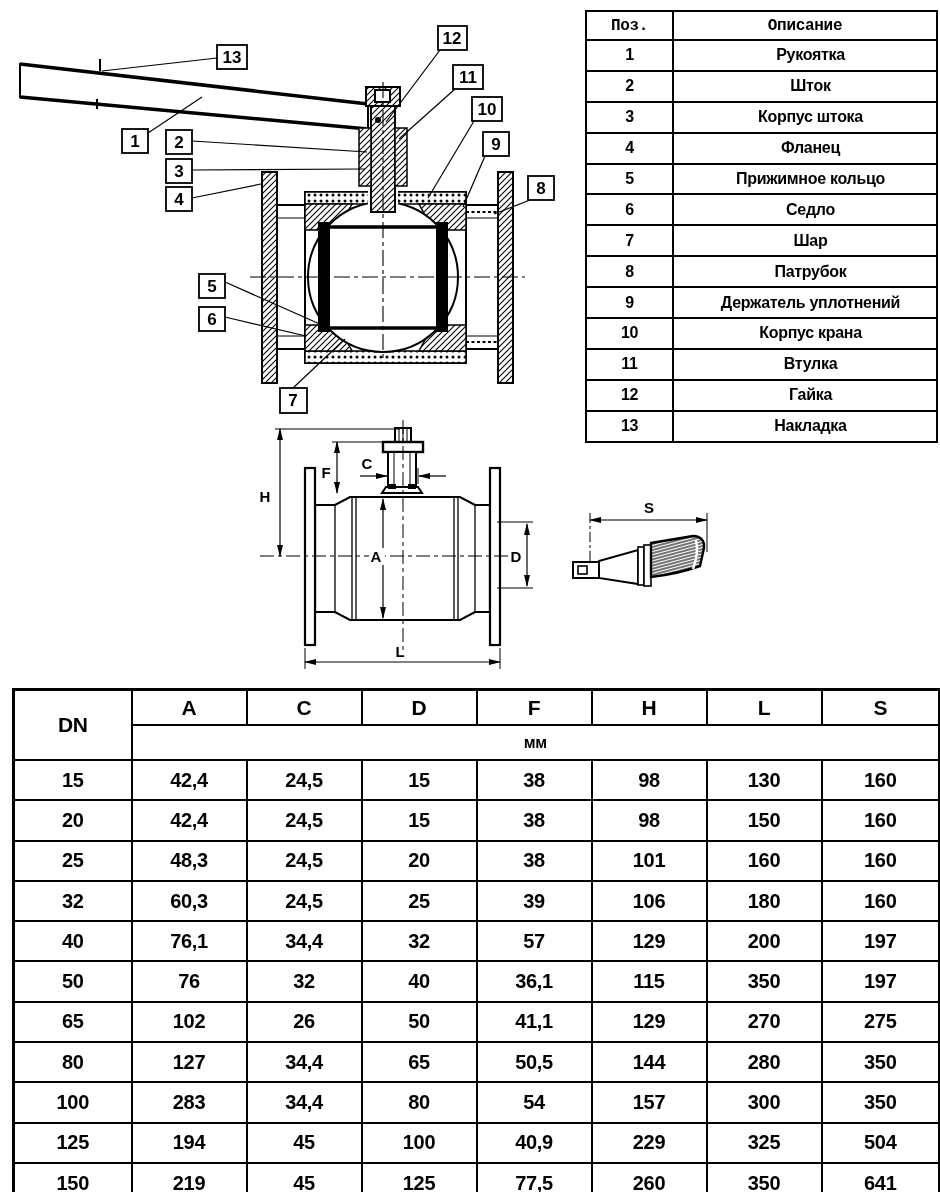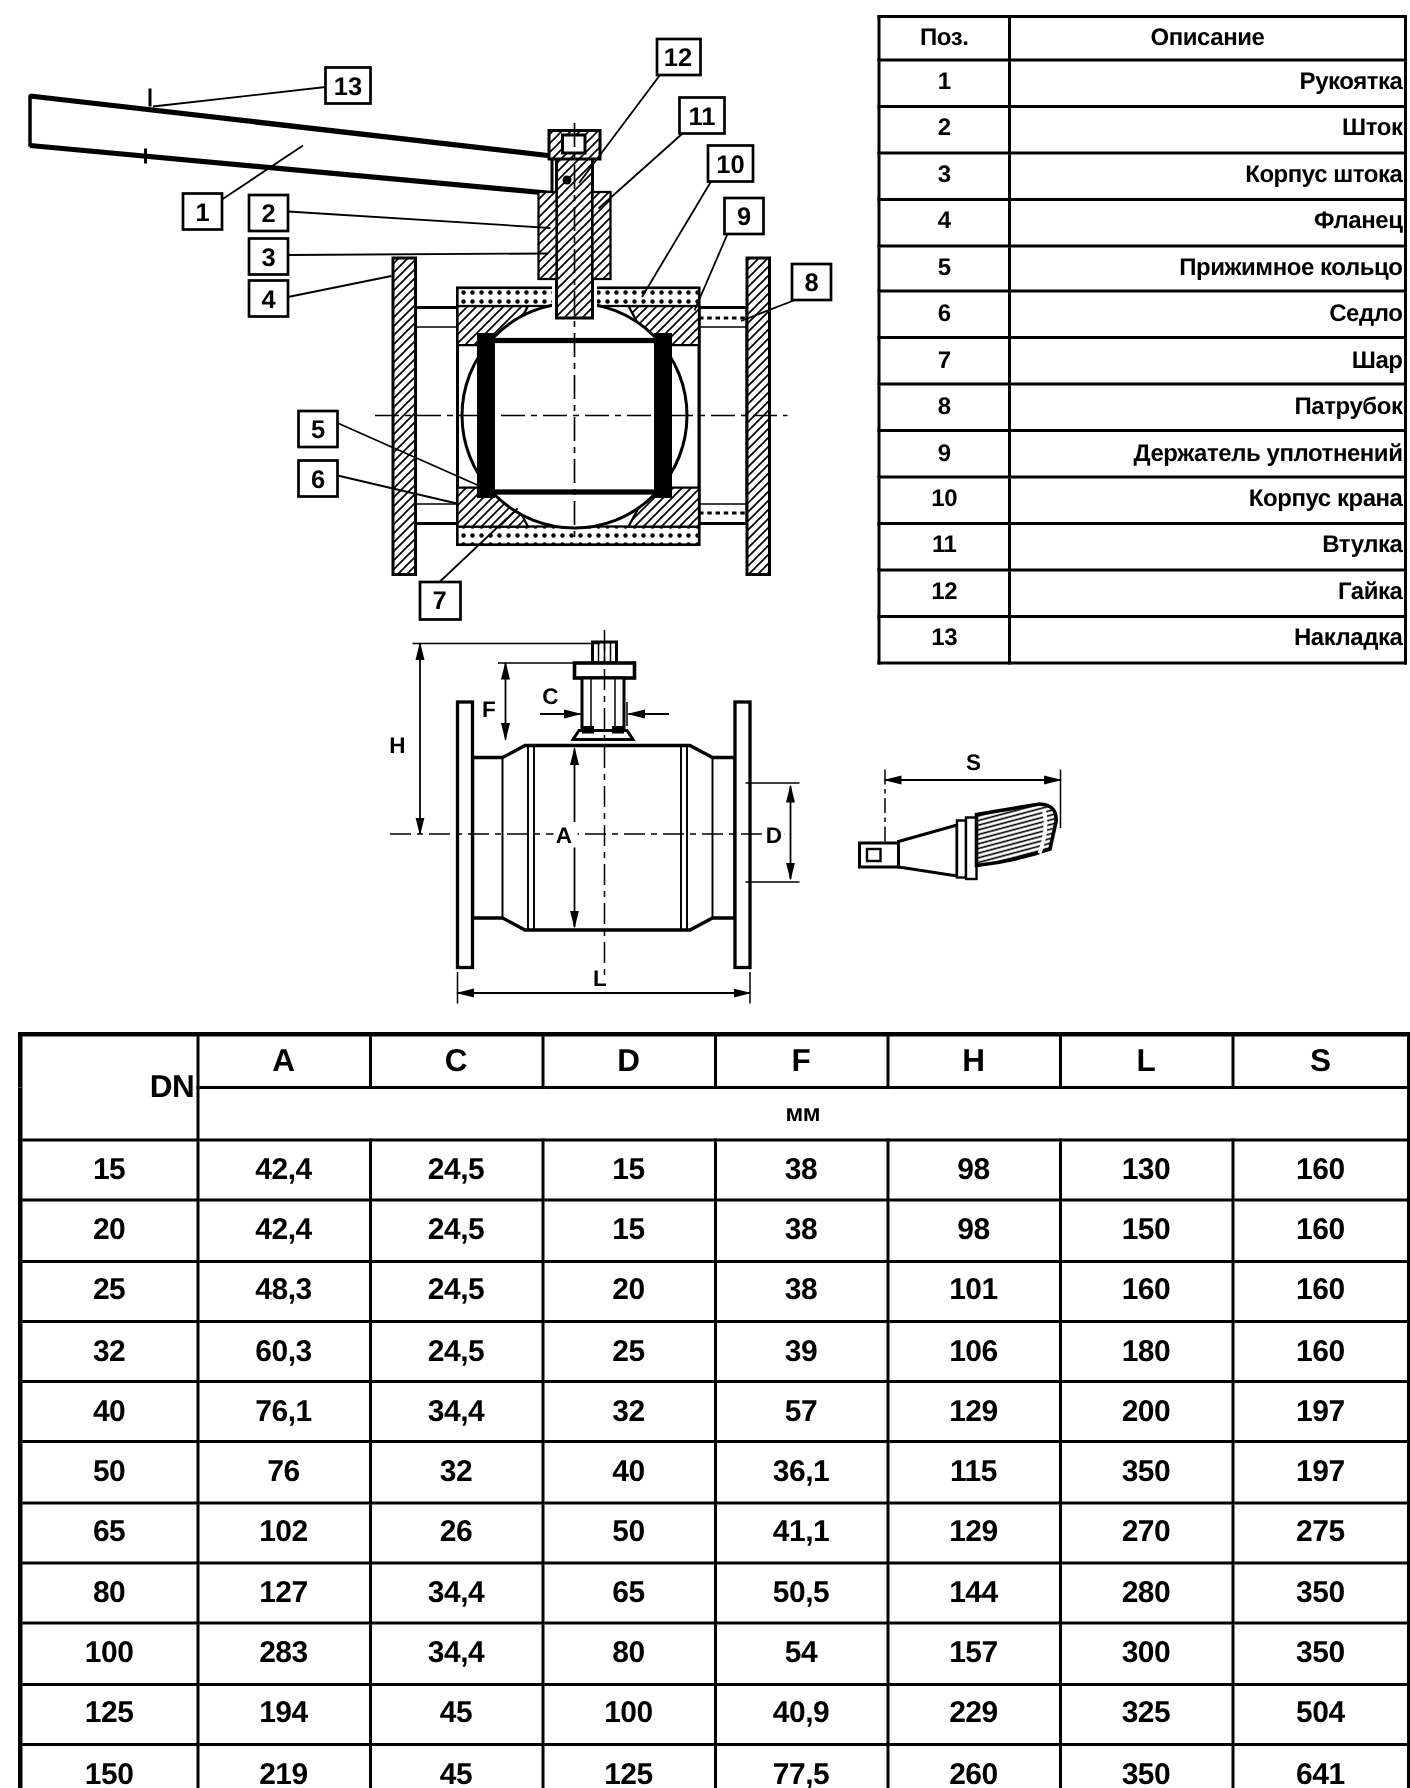--- a/index.html
+++ b/index.html
@@ -13,37 +13,37 @@
   
   .parts-table {
     position:absolute; left:585px; top:10px; width:353px;
     border-collapse:collapse; table-layout:fixed;
   }
   .parts-table th, .parts-table td {
     border:2px solid #000; font-weight:bold; letter-spacing:-0.3px;
     overflow:hidden; white-space:nowrap;
   }
   .parts-table col.c-pos { width:87px; }
-  .parts-table th { height:25px; font-size:16px; text-align:center; }
+  .parts-table th { height:25px; font-size:16px; text-align:center;font-family:Liberation Mono, monospace; }
   .parts-table td { height:26.9px; font-size:16px; }
   .parts-table td.pos  { text-align:center; }
-  .parts-table td.desc { text-align:right; padding-left:12px; }
+  .parts-table td.desc { text-align:center; padding-left:12px; }
 
   
   .dims-table {
     position:absolute; left:12px; top:688px; width:926px;
     border-collapse:collapse; table-layout:fixed; border:3px solid #000;
   }
   .dims-table th, .dims-table td {
     border:2px solid #000; font-weight:bold; text-align:center;
     letter-spacing:-0.3px; overflow:hidden;
   }
   .dims-table thead tr.letters th { height:31px; font-size:21px; }
   .dims-table thead tr.units  th { height:31px; font-size:16px; }
-  .dims-table th.dn { font-size:21px;text-align:right; }
+  .dims-table th.dn { font-size:21px; }
   .dims-table td { height:36.3px; font-size:20px; }
   .dims-table col.c-dn { width:118px; }
   .dims-table col.c-mid { width:115px; }
   .dims-table col.c-s { width:118px; }
 </style>
 </head>
 <body>
 
 <div id="page">
 

